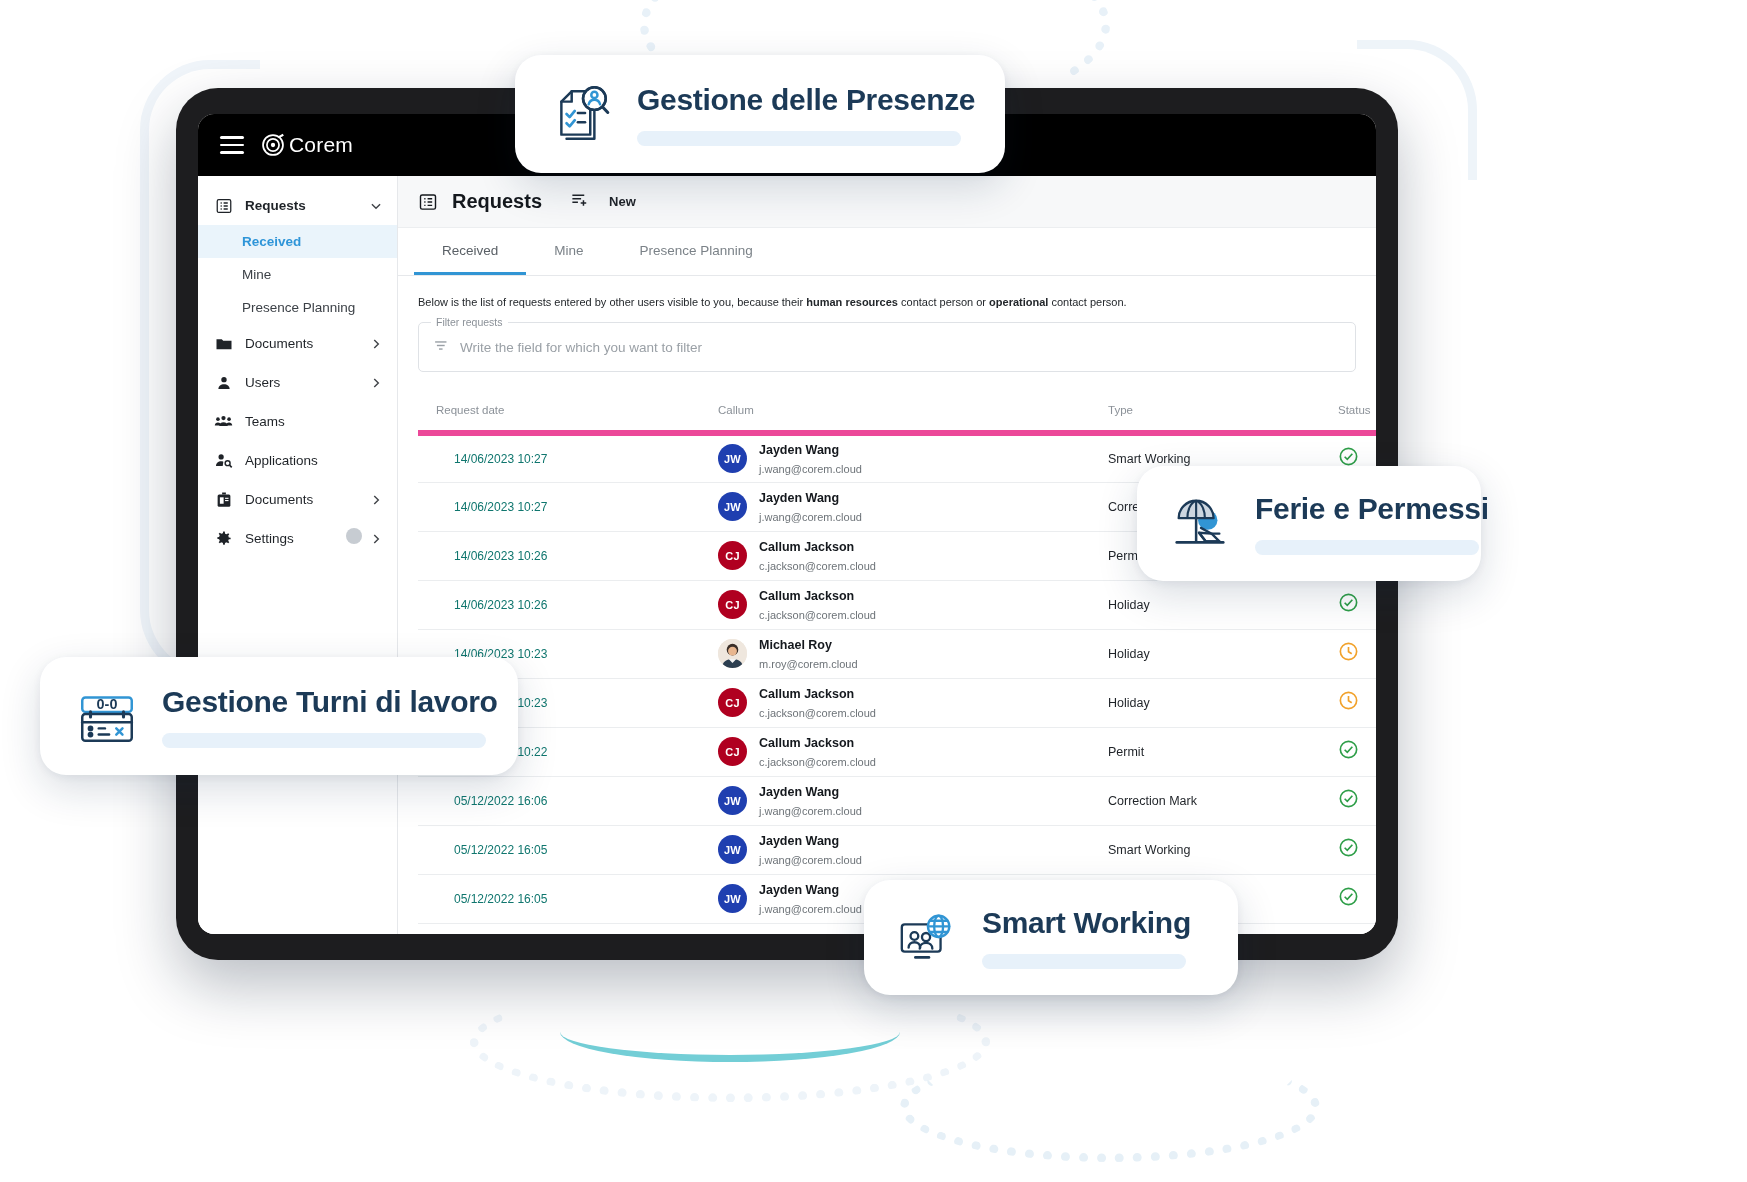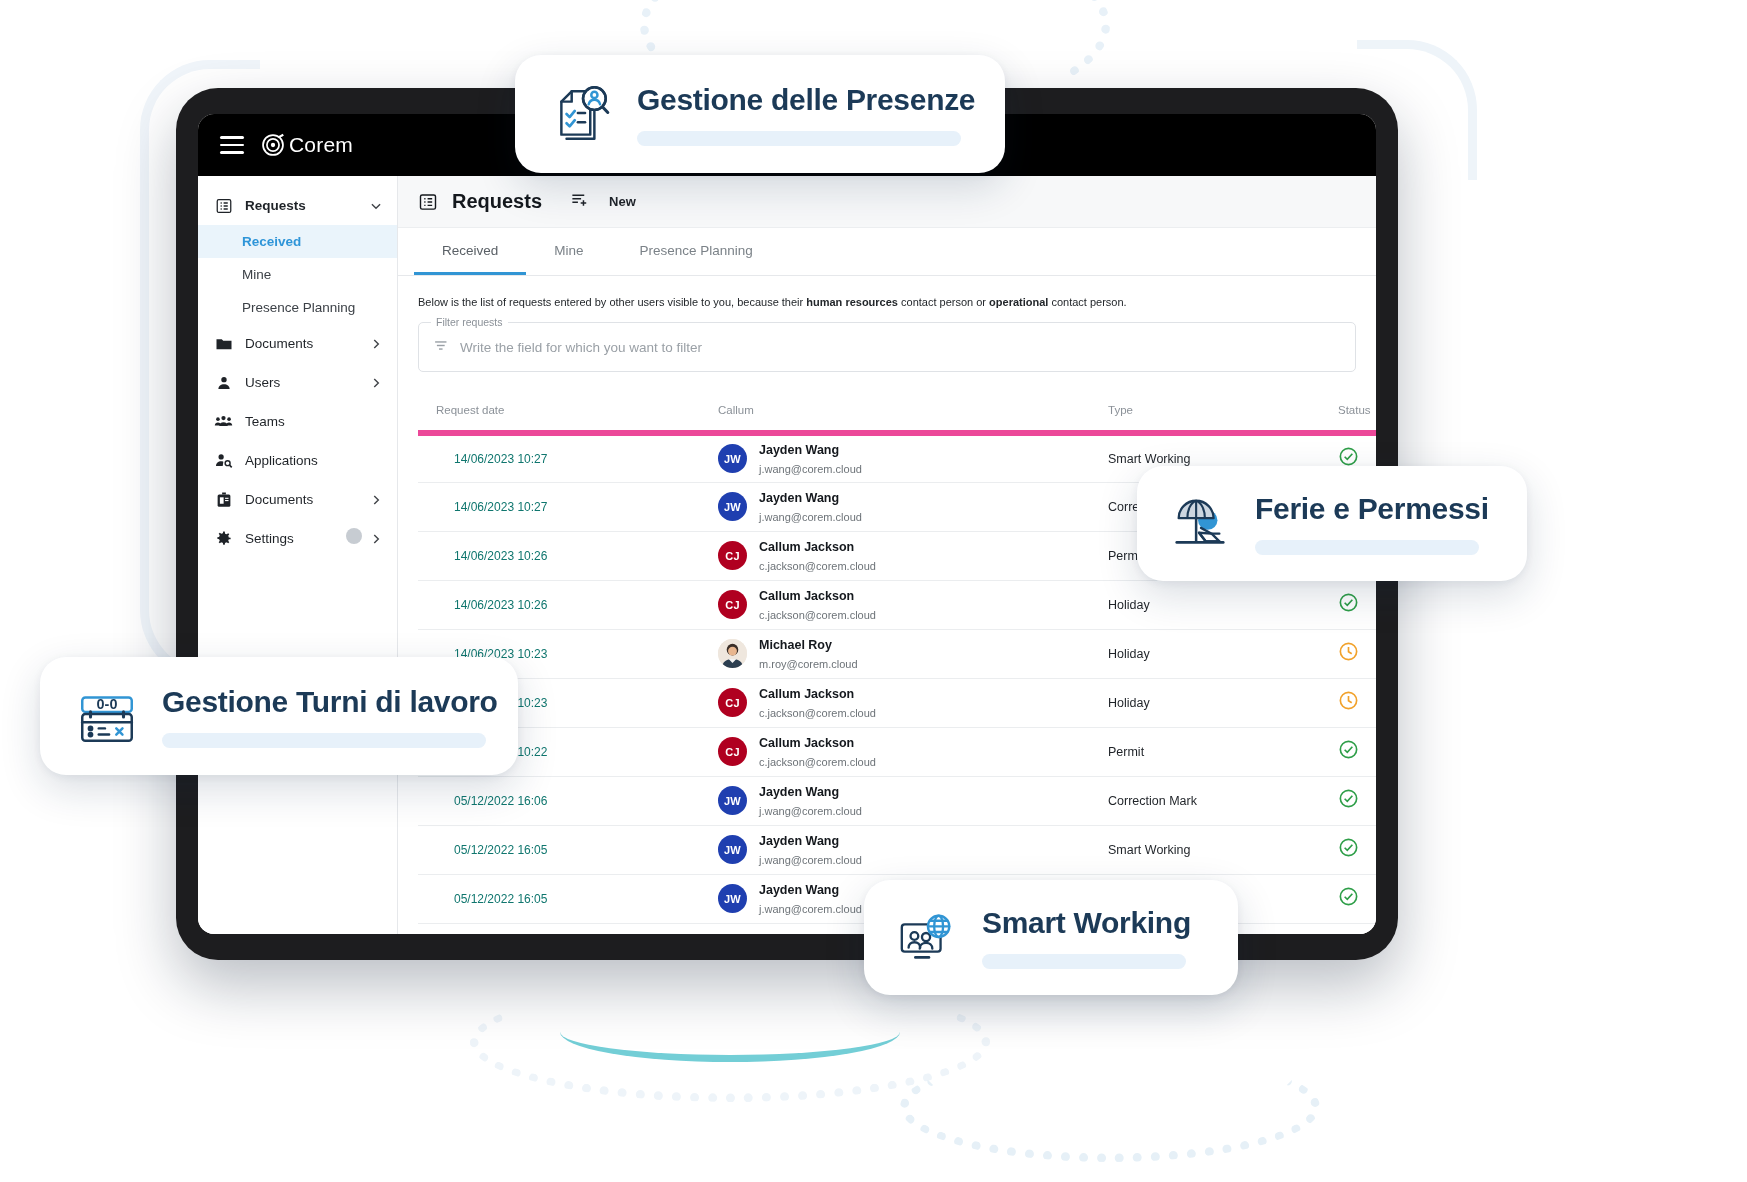--- a/index.html
+++ b/index.html
@@ -178,21 +178,21 @@
     display: flex; align-items: center; gap: 22px;
     padding: 26px 34px;
   }
   .fcard-icon { flex: 0 0 auto; display: flex; align-items: center; justify-content: center; }
   .fcard-body { display: flex; flex-direction: column; gap: 14px; }
   .fcard-title { font-size: 30px; font-weight: bold; color: #1c3a57; letter-spacing: -.3px; white-space: nowrap; }
   .fcard-bar { height: 15px; border-radius: 8px; background: #e7f1fa; }
 
   #card-presenze { left: 515px; top: 55px; width: 490px; }
   #card-presenze .fcard-bar { width: 324px; }
-  #card-ferie { left: 1137px; top: 466px; width: 390px; padding: 26px 30px; }
+  #card-ferie { left: 1137px; top: 466px; width: 344px; padding: 26px 30px; }
   #card-ferie .fcard-bar { width: 224px; }
   #card-turni { left: 40px; top: 657px; width: 478px; padding: 26px 34px; }
   #card-turni .fcard-bar { width: 324px; }
   #card-smart { left: 864px; top: 880px; width: 374px; padding: 26px 30px; }
   #card-smart .fcard-bar { width: 204px; }
 </style>
 </head>
 <body>
 
 <div class="deco arc-top"></div>

